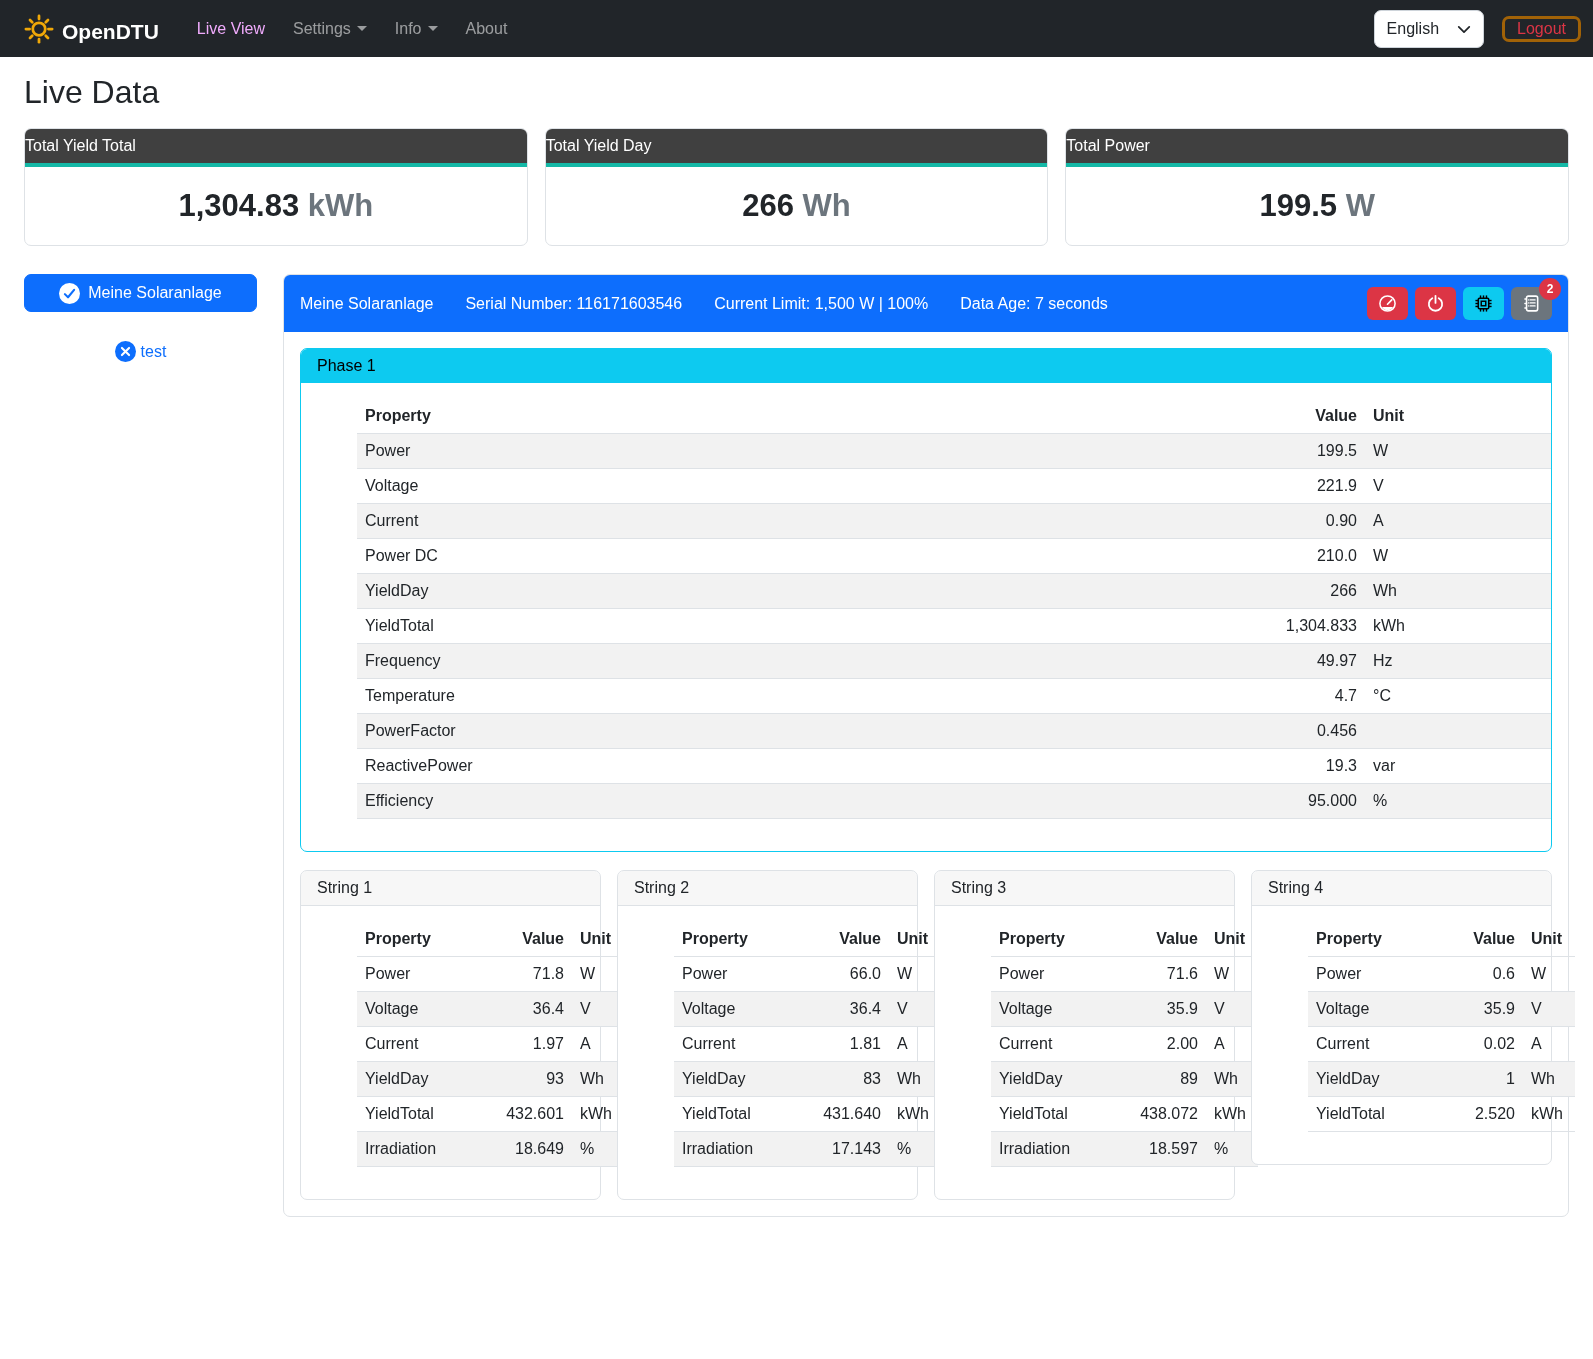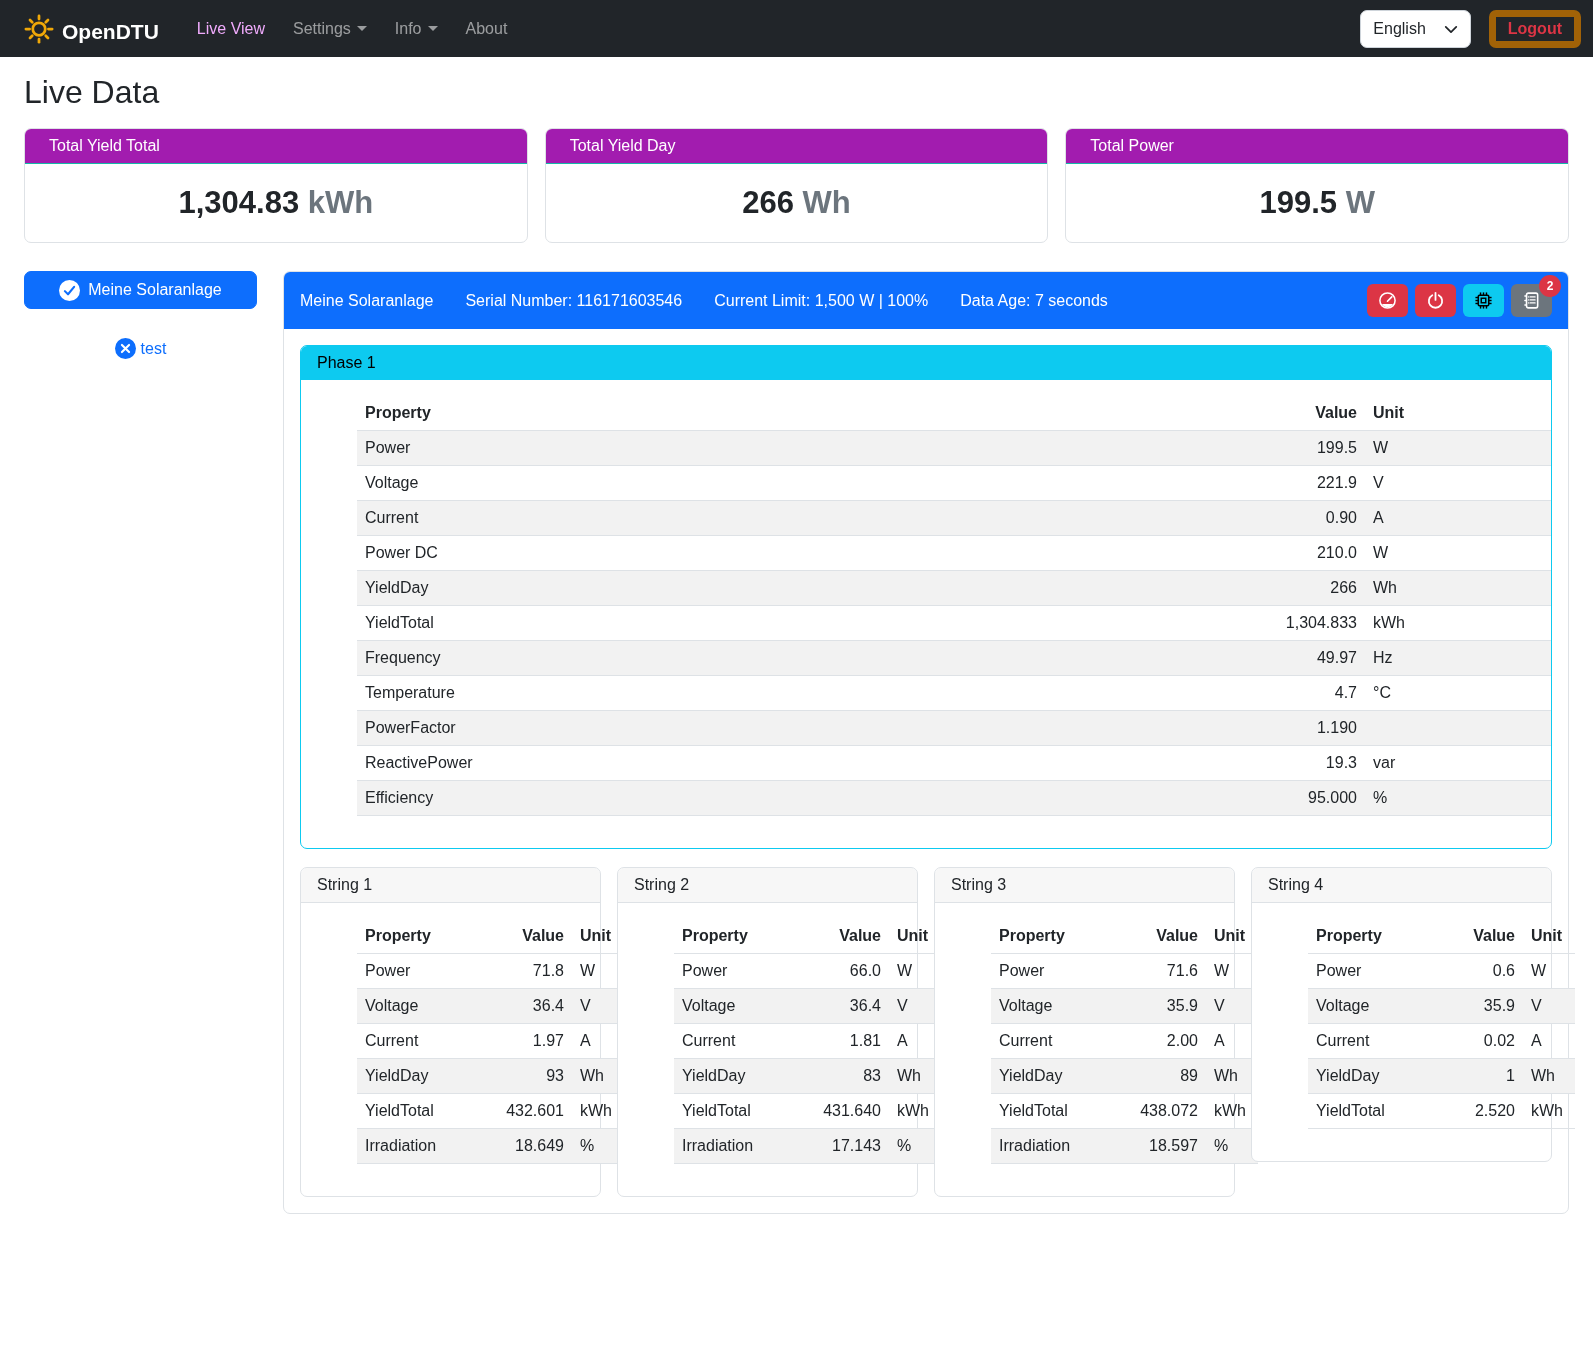--- a/index.html
+++ b/index.html
@@ -18,31 +18,31 @@
   .brand { display:flex; align-items:flex-end; gap:8px; color:#fff; font-size:21px; font-weight:700; margin-right:18px; cursor:pointer; }
   .nav-links { display:flex; align-items:center; gap:4px; flex:1; }
   .nav-link { color:rgba(255,255,255,.55); padding:8px 12px; cursor:pointer; display:flex; align-items:center; gap:6px; }
   .nav-link.active { color:#f0abfc; }
   .caret { width:0; height:0; border-left:5px solid transparent; border-right:5px solid transparent; border-top:5px solid currentColor; display:inline-block; }
   .lang-select {
     background:#fff; color:#212529; border:1px solid #ced4da; border-radius:7px;
     height:38px; padding:15px 12px; display:flex; align-items:center; gap:18px; cursor:pointer; margin-right:10px;
   }
   .logout-btn {
-    background:transparent; color:#dc3545; border:7px solid #a16207; border-radius:7px;
-    height:38px; padding:0 12px; font-size:16px; font-family:inherit; cursor:pointer;font-weight:bold;
+    background:transparent; color:#dc3545; border:3px solid #a16207; border-radius:7px;
+    height:26px; padding:0 12px; font-size:16px; font-family:inherit; cursor:pointer;
   }
   
   .container { padding:0 24px; }
   h1.page-title { font-size:32px; font-weight:400; margin:17px 0 17px 0; }
   
   .summary-row { display:flex; gap:17px; margin-bottom:28px; }
   .card { background:#fff; border:1px solid #dee2e6; border-radius:7px; }
   .summary-card { flex:1; overflow:hidden; }
-  .summary-card .card-header { background:#a21caf; color:#fff; padding:8px 24px; border-bottom:1px solid #14b8a6; }
+  .summary-card .card-header { background:#404040; color:#fff; padding:8px 0; border-bottom:4px solid #14b8a6; }
   .summary-card .card-body { padding:21px 16px; text-align:center; font-size:31px; font-weight:600; }
   .summary-card .unit { color:#6c757d; }
   
   .main-row { display:flex; gap:26px; align-items:flex-start; }
   .sidebar { width:233px; flex:none; }
   .inv-select-btn {
     width:100%; background:#0d6efd; border:1px solid #0d6efd; color:#fff; border-radius:7px;
     height:38px; display:flex; align-items:center; justify-content:center; gap:8px;
     font-size:16px; font-family:inherit; cursor:pointer;
   }
@@ -301,21 +301,21 @@
                     <td class="val">49.97</td>
                     <td class="unit">Hz</td>
                   </tr>
                   <tr>
                     <th class="prop">Temperature</th>
                     <td class="val">4.7</td>
                     <td class="unit">°C</td>
                   </tr>
                   <tr>
                     <th class="prop">PowerFactor</th>
-                    <td class="val">1.190</td>
+                    <td class="val">0.456</td>
                     <td class="unit"></td>
                   </tr>
                   <tr>
                     <th class="prop">ReactivePower</th>
                     <td class="val">19.3</td>
                     <td class="unit">var</td>
                   </tr>
                   <tr>
                     <th class="prop">Efficiency</th>
                     <td class="val">95.000</td>

